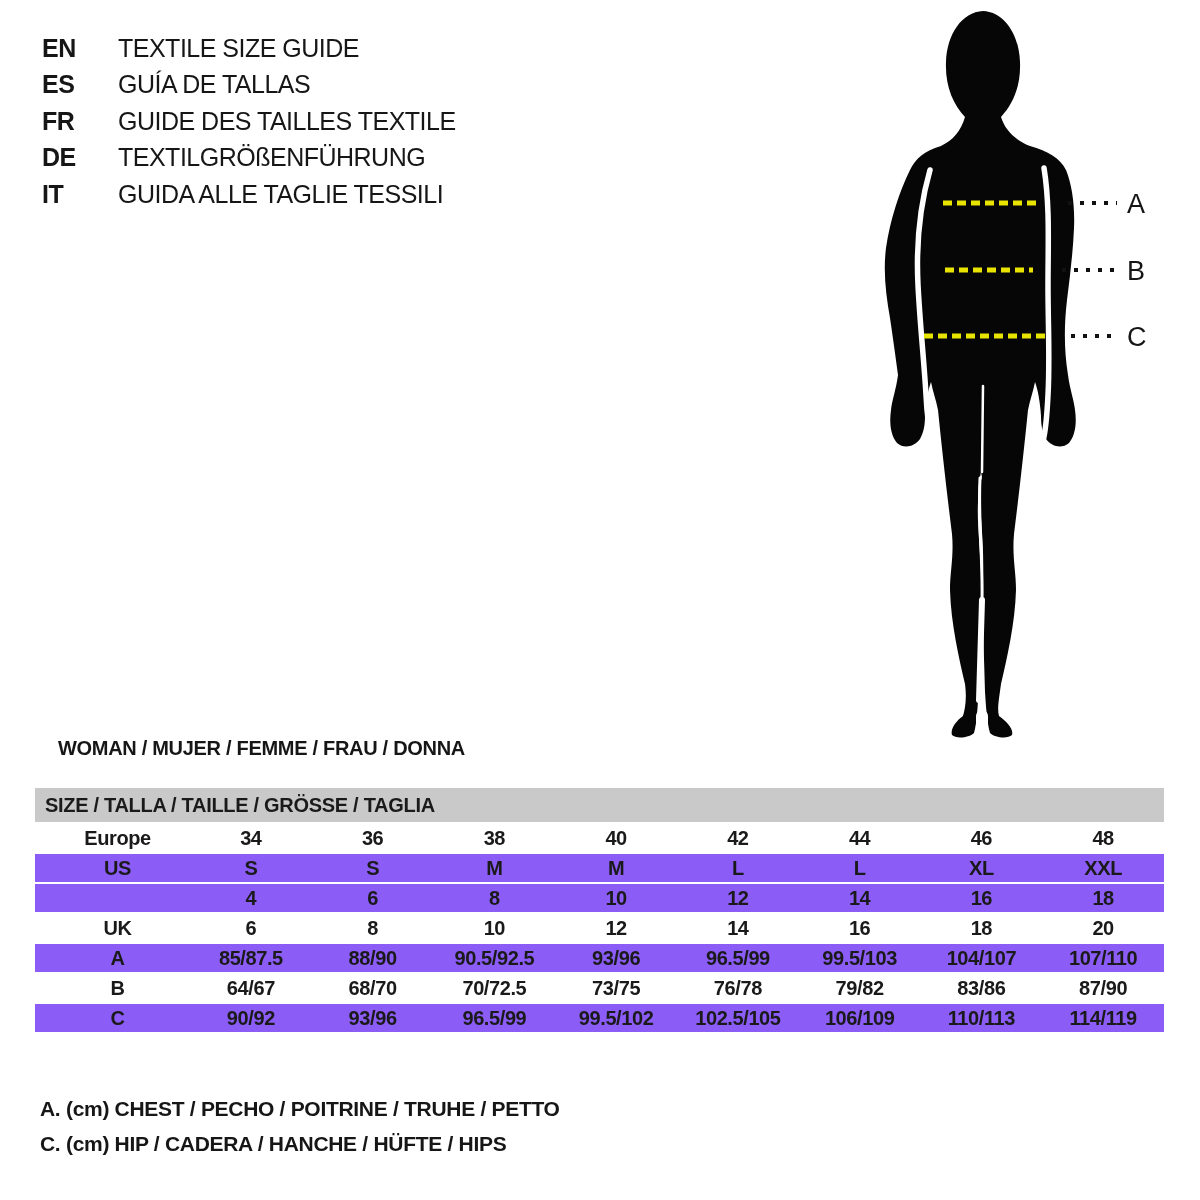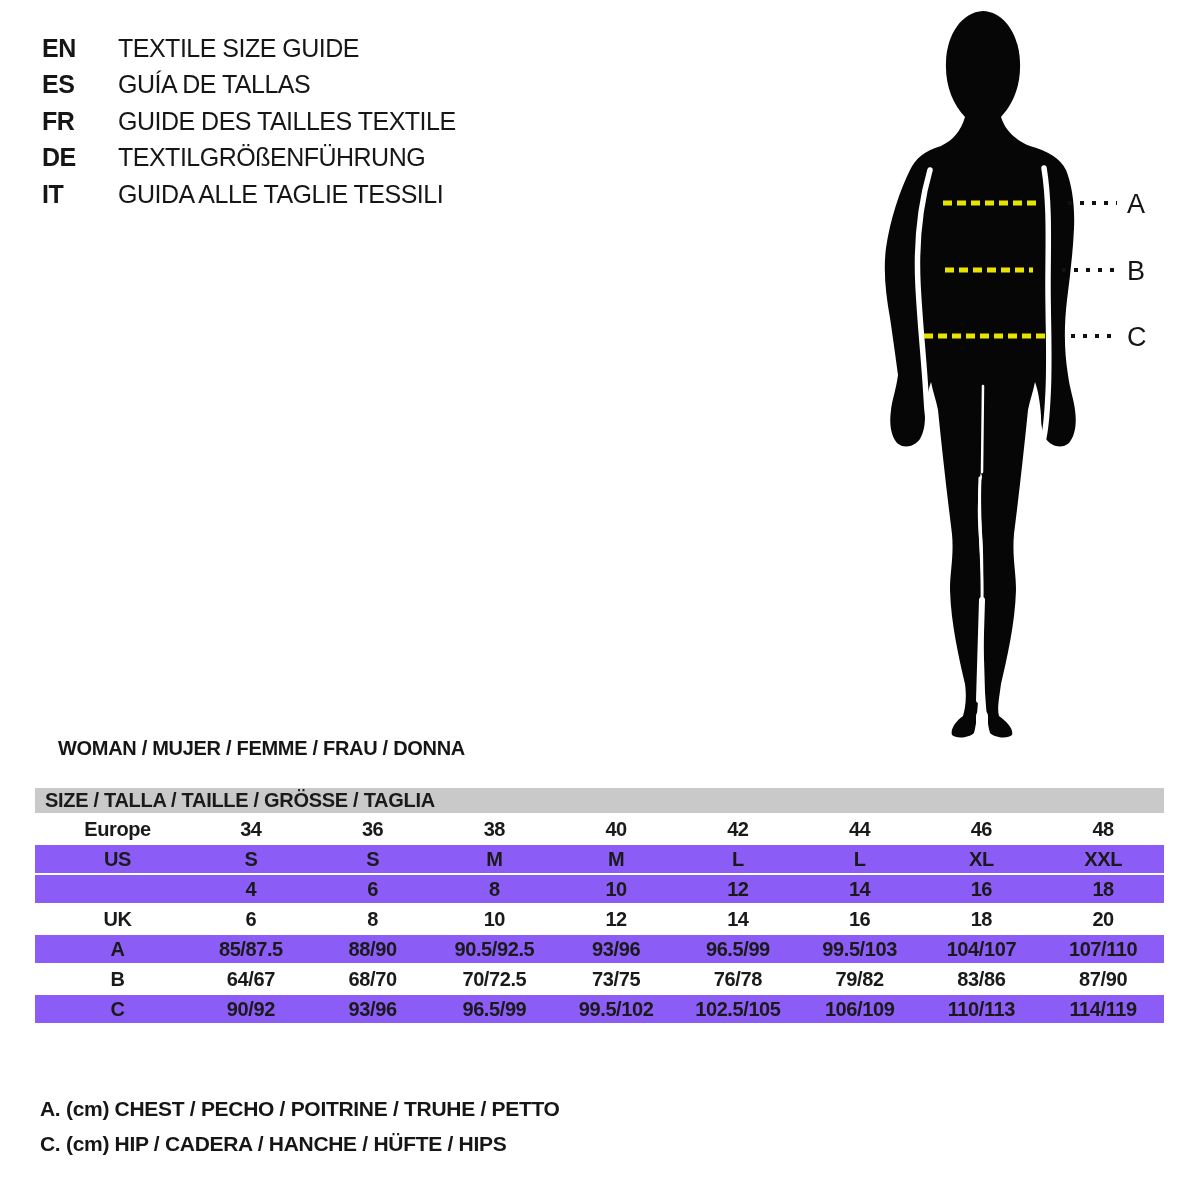--- a/index.html
+++ b/index.html
@@ -20,21 +20,21 @@
 
   
   .section-title{position:absolute;left:40px;top:737px;font-size:20px;font-weight:bold;letter-spacing:-0.3px;margin-left:18px;}
 
   
   table.size-table{
     position:absolute;left:35px;top:786px;width:1129px;
     border-collapse:separate;border-spacing:0 2px;table-layout:fixed;
   }
   table.size-table th.tbl-header{
-    background:#c9c9c9;height:25px;font-size:20px;font-weight:bold;
+    background:#c9c9c9;height:34px;font-size:20px;font-weight:bold;
     text-align:left;padding:0 0 0 10px;letter-spacing:-0.3px;color:#1a1a1a;
   }
   table.size-table td{
     height:28px;font-size:20px;font-weight:bold;text-align:center;
     letter-spacing:-0.4px;color:#1a1a1a;padding:0;
   }
   table.size-table td.row-label{text-align:center;padding-left:10px;}
   table.size-table col.c-label{width:155px;}
   tr.shaded td{background:#8b5cf6;}
 

